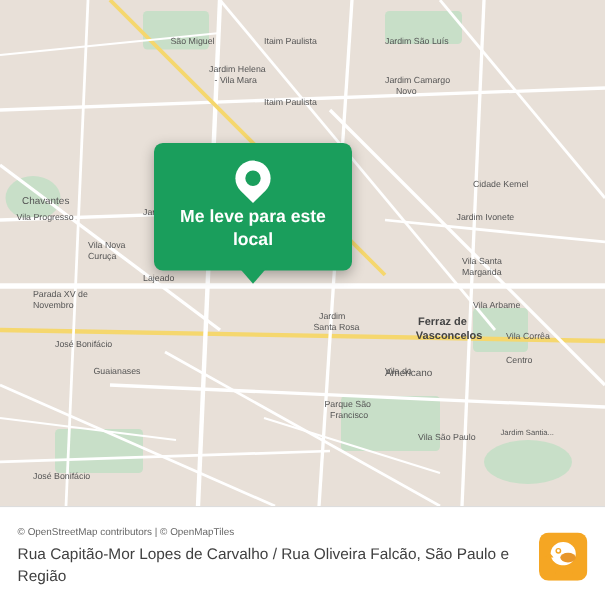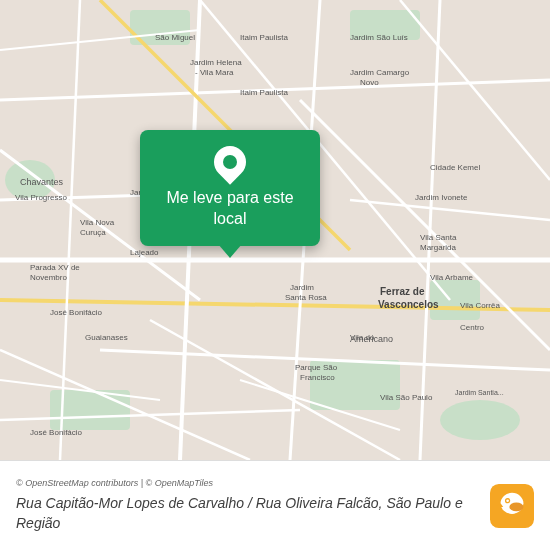--- a/index.html
+++ b/index.html
@@ -65,41 +65,40 @@
       background: #1a9e5c;
       border-radius: 50%;
       position: absolute;
       top: 50%;
       left: 50%;
       transform: translate(-50%, -50%);
     }
 
     #popup-text {
       font-size: 16px;
-      font-weight: normal;
+      font-weight: bold;
       line-height: 1.3;
     }
 
     #footer {
       position: absolute;
       bottom: 0;
       left: 0;
       width: 550px;
       height: 90px;
       background: white;
       border-top: 1px solid #ddd;
       display: flex;
       align-items: center;
       justify-content: space-between;
       padding: 10px 16px;
     }
 
     #footer-text-block {
       flex: 1;
-      font-style: italic;
     }
 
     #attribution {
       font-size: 9px;
       color: #666;
       margin-bottom: 6px;
     }
 
     #address-text {
       font-size: 14px;

